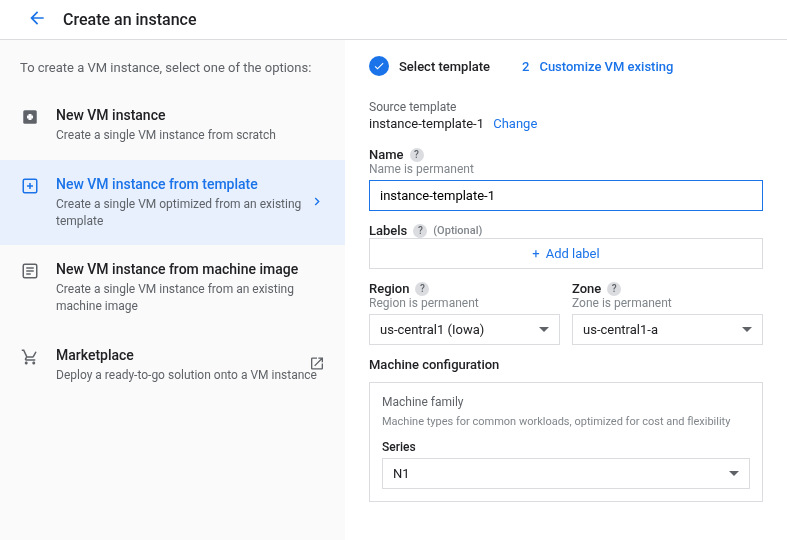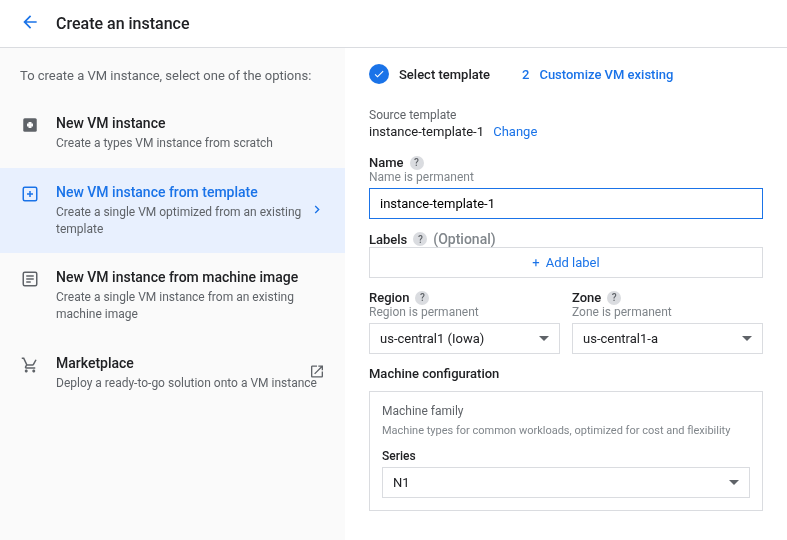--- a/index.html
+++ b/index.html
@@ -1,17 +1,17 @@
 <!DOCTYPE html>
 <html><head>
 <meta charset="utf-8">
 <style>
 * { margin: 0; padding: 0; box-sizing: border-box; font-family: 'Google Sans', Roboto, Arial, sans-serif; }
 body { background: #fff; width: 787px; height: 540px; overflow: hidden; font-size: 13px; color: #202124; }
-.header { display: flex; align-items: center; padding: 8px 20px; border-bottom: 1px solid #dadce0; height: 48px; }
+.header { display: flex; align-items: center; padding: 8px 27px; border-bottom: 1px solid #dadce0; height: 40px; }
 .back-arrow { color: #1a73e8; cursor: pointer; margin-right: 16px; }
 .header-title { font-size: 16px; font-weight: 500; color: #202124; }
 .main { display: flex; height: calc(100% - 40px); }
 .sidebar { width: 345px; background: #fafafa; padding: 20px 0; }
 .sidebar-intro { padding: 0 20px 16px 20px; color: #5f6368; font-size: 13px; }
 .option { display: flex; padding: 16px 20px; cursor: pointer; position: relative; }
 .option.selected { background: #e8f0fe; }
 .option-icon { width: 20px; height: 20px; margin-right: 16px; flex-shrink: 0; display: flex; align-items: center; justify-content: center; }
 .option-content { flex: 1; }
 .option-title { font-size: 14px; font-weight: 500; color: #202124; margin-bottom: 4px; }
@@ -28,21 +28,21 @@
 .step-num { font-size: 13px; color: #1a73e8; font-weight: 500; }
 .step-label.link { color: #1a73e8; cursor: pointer; }
 .section-label { font-size: 12px; color: #5f6368; margin-bottom: 2px; }
 .source-row { margin-bottom: 16px; }
 .source-value { font-size: 13px; color: #202124; }
 .change-link { color: #1a73e8; cursor: pointer; margin-left: 6px; font-size: 13px; }
 .field-group { margin-bottom: 12px; }
 .field-label { font-size: 13px; font-weight: 500; color: #202124; display: flex; align-items: center; gap: 6px; }
 .help-icon { width: 14px; height: 14px; border-radius: 50%; background: #dadce0; color: #5f6368; font-size: 10px; display: inline-flex; align-items: center; justify-content: center; }
 .field-hint { font-size: 12px; color: #80868b; margin-bottom: 4px; }
-.optional { font-size: 14px; color: #80868b; }
+.optional { font-size: 11px; color: #80868b; }
 .text-input { width: 100%; border: 1px solid #1a73e8; padding: 7px 10px; font-size: 13px; outline: none; }
 .add-label-btn { width: 100%; border: 1px solid #dadce0; background: #fff; padding: 7px; color: #1a73e8; font-size: 13px; cursor: pointer; display: flex; align-items: center; justify-content: center; gap: 6px; }
 .row-2 { display: flex; gap: 12px; }
 .row-2 > div { flex: 1; }
 .select { width: 100%; border: 1px solid #dadce0; padding: 7px 10px; font-size: 13px; background: #fff; display: flex; justify-content: space-between; align-items: center; cursor: pointer; }
 .triangle-down { width: 0; height: 0; border-left: 5px solid transparent; border-right: 5px solid transparent; border-top: 5px solid #5f6368; }
 .machine-config { border: 1px solid #dadce0; padding: 12px; margin-top: 8px; }
 .mc-heading { font-size: 13px; font-weight: 500; margin-bottom: 10px; }
 .tabs { display: flex; border: 1px solid #dadce0; margin-bottom: 8px; }
 .tab { flex: 1; text-align: center; padding: 6px 4px; font-size: 12px; color: #5f6368; cursor: pointer; border-right: 1px solid #dadce0; }
@@ -70,21 +70,21 @@
     <div class="option">
       <div class="option-icon">
         <svg width="18" height="18" viewBox="0 0 24 24" fill="#5f6368">
             <rect x="3" y="3" width="18" height="18" rx="2"></rect>
             <rect x="10" y="8" width="4" height="8" fill="#fafafa"></rect>
             <rect x="8" y="10" width="8" height="4" fill="#fafafa"></rect>
           </svg>
       </div>
       <div class="option-content">
         <div class="option-title">New VM instance</div>
-        <div class="option-desc">Create a types VM instance from scratch</div>
+        <div class="option-desc">Create a single VM instance from scratch</div>
       </div>
     </div>
 
     <div class="option selected">
       <div class="option-icon">
         <svg width="18" height="18" viewBox="0 0 24 24" fill="none" stroke="#1a73e8" stroke-width="2">
             <rect x="3" y="3" width="18" height="18" rx="2"></rect>
             <line x1="12" y1="8" x2="12" y2="16"></line>
             <line x1="8" y1="12" x2="16" y2="12"></line>
           </svg>

